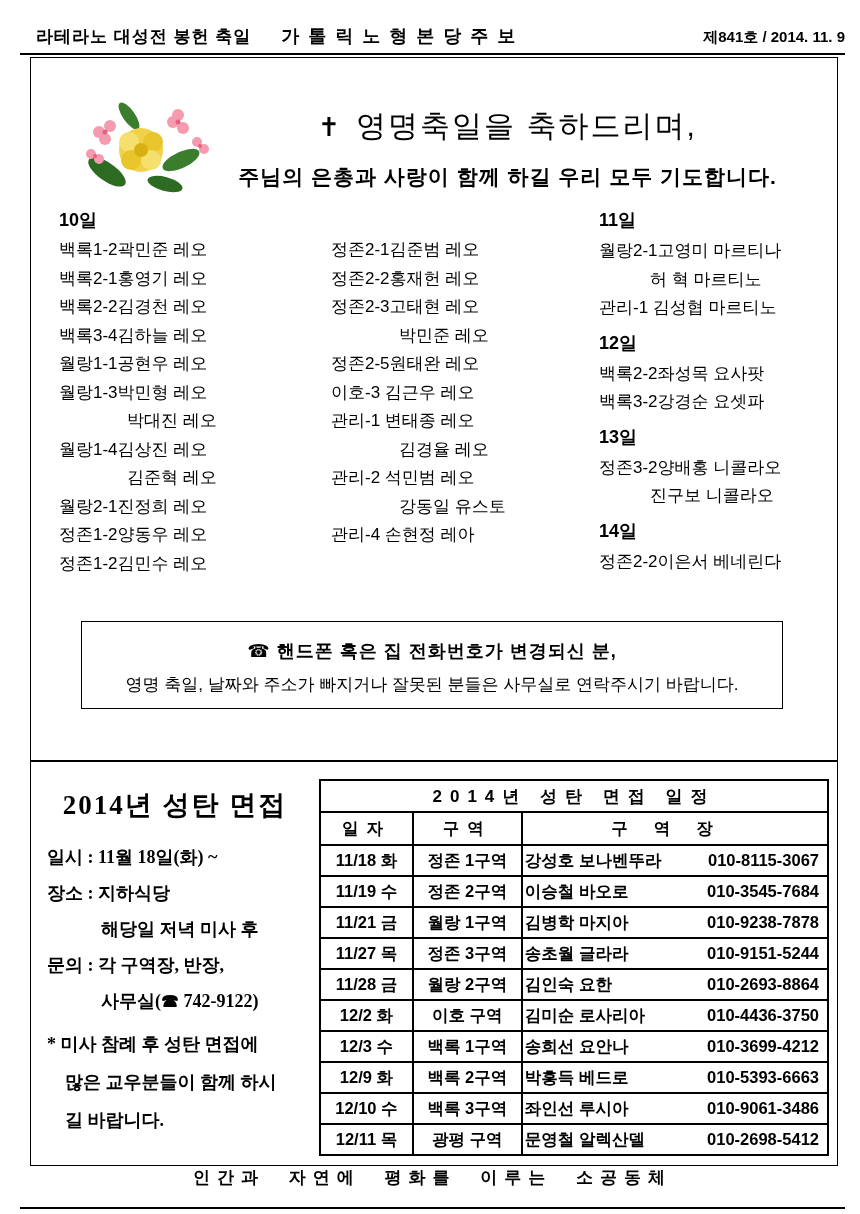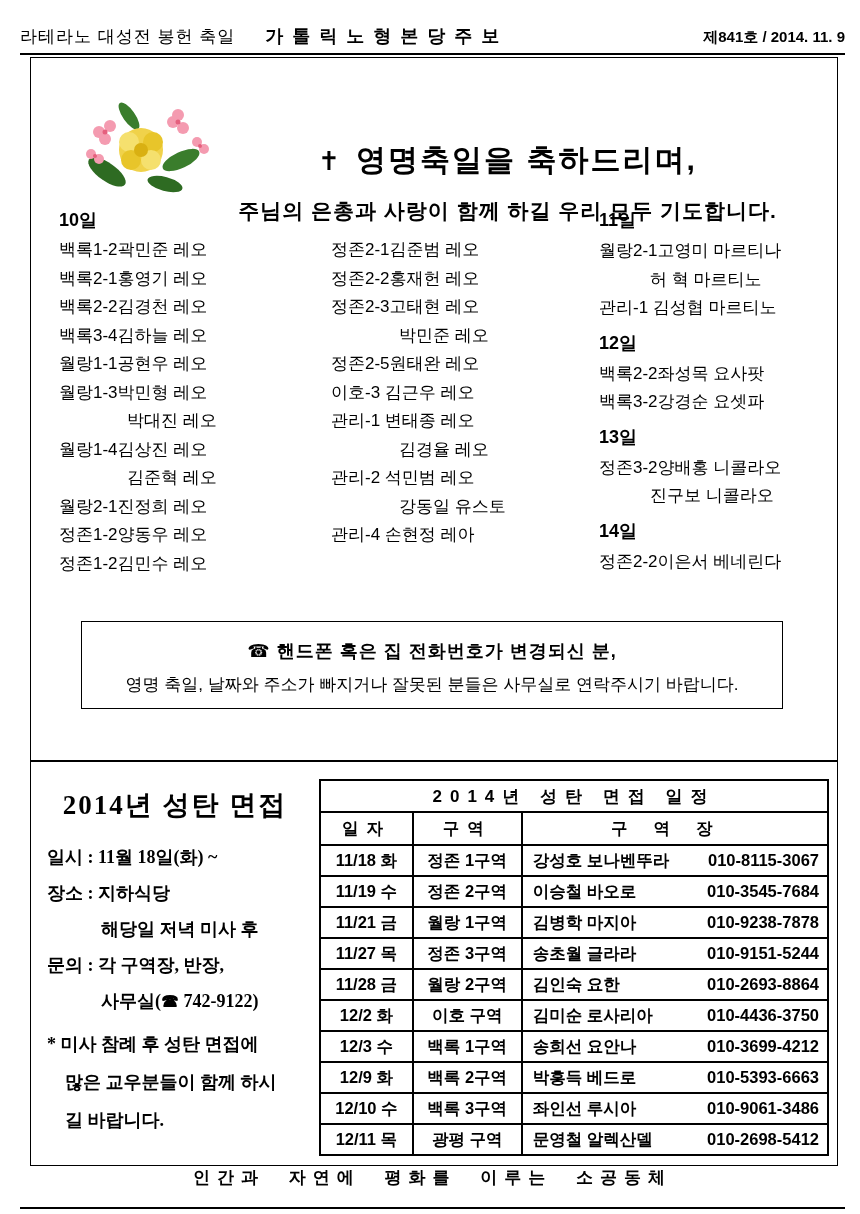--- a/index.html
+++ b/index.html
@@ -2,31 +2,31 @@
 <html><head>
 <meta charset="utf-8">
 <style>
   html,body{margin:0;padding:0;background:#fff;}
   .page{position:relative;width:860px;height:1214px;background:#ffffff;color:#000;
         font-family:"Liberation Sans","DejaVu Sans",sans-serif;overflow:hidden;}
 
   
   .masthead{position:absolute;left:20px;top:24px;width:825px;display:flex;align-items:baseline;
             border-bottom:2px solid #000;padding-bottom:5px;}
-  .mh-left{font-weight:normal;font-size:17px;white-space:nowrap;letter-spacing:1px;}
+  .mh-left{font-weight:bold;font-size:17px;white-space:nowrap;letter-spacing:1px;margin-left:16px;}
   .mh-center{font-weight:bold;font-size:18px;letter-spacing:9px;margin-left:30px;flex:1;white-space:nowrap;}
   .mh-right{font-weight:bold;font-size:15px;white-space:nowrap;}
 
   
   .top-box{position:absolute;left:30px;top:57px;width:806px;height:703px;border:1.5px solid #000;}
 
   .flower{position:absolute;left:38px;top:40px;}
 
   .greeting{position:absolute;left:155px;right:8px;top:48px;text-align:center;}
-  .g-title{font-size:30px;font-weight:bold;letter-spacing:2px;white-space:nowrap;margin-top:34px;}
+  .g-title{font-size:30px;font-weight:normal;letter-spacing:2px;white-space:nowrap;}
   .g-title .cross{font-size:26px;margin-right:14px;}
   .g-sub{font-size:21px;font-weight:bold;margin-top:16px;letter-spacing:1px;white-space:nowrap;}
 
   .col{position:absolute;}
   .col-left{left:28px;top:146px;}
   .col-mid{left:300px;top:178px;}
   .col-right{left:568px;top:146px;}
   .day-label{font-size:18px;font-weight:bold;line-height:32px;}
   .name-entry{font-size:17px;line-height:28.5px;white-space:nowrap;}
   .group .day-label{line-height:33px;}
@@ -54,21 +54,21 @@
   table.schedule{position:absolute;left:288px;top:18px;width:510px;border-collapse:collapse;
                  font-weight:bold;font-size:16.5px;}
   table.schedule th,table.schedule td{border:2px solid #000;padding:0;}
   .tbl-title{height:30px;text-align:center;letter-spacing:8px;font-size:17px;}
   .th-date,.th-dist{height:31px;text-align:center;letter-spacing:8px;}
   .th-leader{height:31px;text-align:center;letter-spacing:26px;}
   .c-date{width:92px;height:29px;text-align:center;white-space:nowrap;}
   .c-dist{width:108px;text-align:center;white-space:nowrap;}
   .c-leader{width:306px;}
   .leader-wrap{display:flex;justify-content:space-between;align-items:center;
-               padding:0 8px 0 10px;white-space:nowrap;}
+               padding:0 8px 0 2px;white-space:nowrap;}
 
   
   .footer{position:absolute;left:20px;top:1166px;width:825px;text-align:center;
           font-weight:bold;font-size:17px;letter-spacing:7px;word-spacing:12px;
           border-bottom:2px solid #000;padding-bottom:18px;white-space:nowrap;}
 </style>
 </head>
 <body>
 
 <div class="page">

